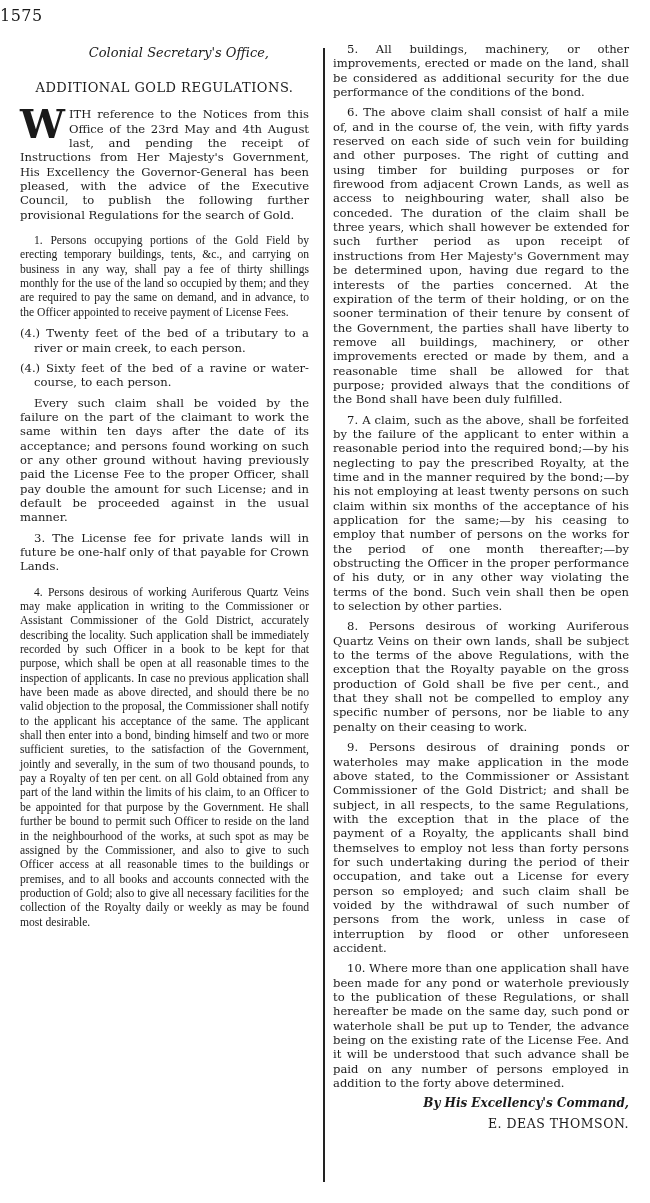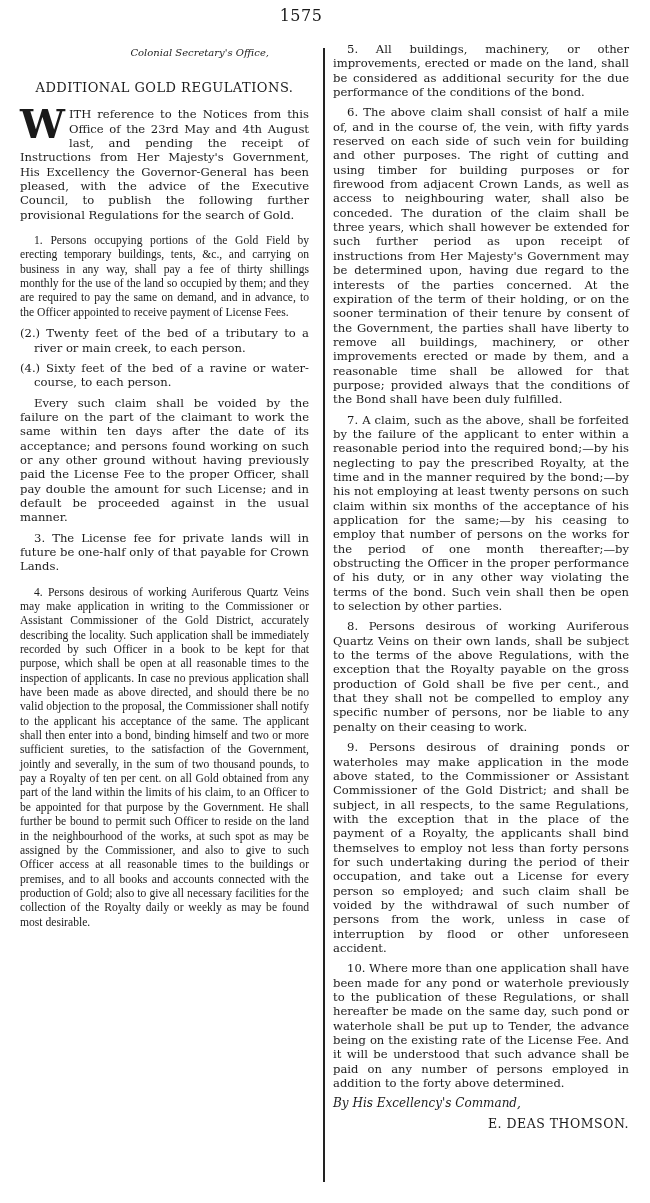--- a/index.html
+++ b/index.html
@@ -2,63 +2,63 @@
 <html><head>
 <meta charset="utf-8">
 <style>
   html, body { margin: 0; padding: 0; background: #ffffff; }
   body {
     width: 650px; height: 1203px; position: relative; overflow: hidden;
     font-family: "DejaVu Serif", "Liberation Serif", serif;
     color: #1a1a1a;
   }
   .page-number {
-    position: absolute; top: 6px; left: 0; width: 602px; text-align: center;
+    position: absolute; top: 6px; left: 0; width: 602px; text-align: left;
     font-size: 16px; letter-spacing: 0.5px;
   }
   .divider {
     position: absolute; left: 323px; top: 48px; width: 2px; height: 1134px;
     background: #222;
   }
   .col {
     position: absolute; top: 40px;
     font-size: 11.6px; line-height: 14.35px;
     text-align: justify;
   }
   .col-left { left: 20px; width: 289px; }
   .col-right { left: 333px; width: 296px; top: 42px; }
   .col p { margin: 0 0 6px 0; text-indent: 14px; }
   .heading-italic {
-    font-style: italic; text-align: right; margin: 0; font-size: 10px; line-height: 25px;
+    font-style: italic; text-align: right; margin: 0; font-size: 13px; line-height: 25px;
   }
   .heading-italic.l1 { padding-right: 40px; }
   .title {
     text-align: center; font-size: 13px; letter-spacing: 0.5px; margin: 16px 0 12px 0;
   }
   .lead { text-indent: 0 !important; }
   .dropcap {
     float: left; font-size: 40px; line-height: 30px; font-weight: bold; margin: 2px 4px 0 0;
   }
   .scale { margin: 0 0 6px 0; padding-left: 14px; text-indent: -14px !important; }
-  .signoff { font-style: italic; text-align: left; margin: 14px 36px 0 0; text-indent: 0 !important; font-size: 12px; }
+  .signoff { font-style: italic; text-align: right; margin: 14px 36px 0 0; text-indent: 0 !important; font-size: 12px; font-weight: bold; }
   .signer { text-align: right; margin: 8px 26px 0 0; text-indent: 0 !important; font-size: 12.5px; letter-spacing: 0.5px; }
   .gap { margin-top: 12px !important; font-family: Liberation Serif, serif; }
 </style>
 </head>
 <body>
 
 <div class="page-number">1575</div>
 <div class="divider"></div>
 
 <div class="col col-left">
   <p class="heading-italic l1">Colonial Secretary's Office,</p>
   <div class="title">ADDITIONAL GOLD REGULATIONS.</div>
   <p class="lead"><span class="dropcap">W</span><span>ITH reference to the Notices from this Office of the 23rd May and 4th August last, and pending the receipt of Instructions from Her Majesty's Government, His Excellency the Governor-General has been pleased, with the advice of the Executive Council, to publish the following further provisional Regulations for the search of Gold.</span></p>
   <p class="gap">1. Persons occupying portions of the Gold Field by erecting temporary buildings, tents, &amp;c., and carrying on business in any way, shall pay a fee of thirty shillings monthly for the use of the land so occupied by them; and they are required to pay the same on demand, and in advance, to the Officer appointed to receive payment of License Fees.</p>
-  <p class="scale">(2.) Twenty feet of the bed of a tributary to a river or main creek, to each person.</p>
+  <p class="scale">(4.) Twenty feet of the bed of a tributary to a river or main creek, to each person.</p>
   <p class="scale">(4.) Sixty feet of the bed of a ravine or water-course, to each person.</p>
   <p>Every such claim shall be voided by the failure on the part of the claimant to work the same within ten days after the date of its acceptance; and persons found working on such or any other ground without having previously paid the License Fee to the proper Officer, shall pay double the amount for such License; and in default be proceeded against in the usual manner.</p>
   <p>3. The License fee for private lands will in future be one-half only of that payable for Crown Lands.</p>
   <p class="gap">4. Persons desirous of working Auriferous Quartz Veins may make application in writing to the Commissioner or Assistant Commissioner of the Gold District, accurately describing the locality. Such application shall be immediately recorded by such Officer in a book to be kept for that purpose, which shall be open at all reasonable times to the inspection of applicants. In case no previous application shall have been made as above directed, and should there be no valid objection to the proposal, the Commissioner shall notify to the applicant his acceptance of the same. The applicant shall then enter into a bond, binding himself and two or more sufficient sureties, to the satisfaction of the Government, jointly and severally, in the sum of two thousand pounds, to pay a Royalty of ten per cent. on all Gold obtained from any part of the land within the limits of his claim, to an Officer to be appointed for that purpose by the Government. He shall further be bound to permit such Officer to reside on the land in the neighbourhood of the works, at such spot as may be assigned by the Commissioner, and also to give to such Officer access at all reasonable times to the buildings or premises, and to all books and accounts connected with the production of Gold; also to give all necessary facilities for the collection of the Royalty daily or weekly as may be found most desirable.</p>
 </div>
 
 <div class="col col-right">
   <p>5. All buildings, machinery, or other improvements, erected or made on the land, shall be considered as additional security for the due performance of the conditions of the bond.</p>
   <p>6. The above claim shall consist of half a mile of, and in the course of, the vein, with fifty yards reserved on each side of such vein for building and other purposes. The right of cutting and using timber for building purposes or for firewood from adjacent Crown Lands, as well as access to neighbouring water, shall also be conceded. The duration of the claim shall be three years, which shall however be extended for such further period as upon receipt of instructions from Her Majesty's Government may be determined upon, having due regard to the interests of the parties concerned. At the expiration of the term of their holding, or on the sooner termination of their tenure by consent of the Government, the parties shall have liberty to remove all buildings, machinery, or other improvements erected or made by them, and a reasonable time shall be allowed for that purpose; provided always that the conditions of the Bond shall have been duly fulfilled.</p>
   <p>7. A claim, such as the above, shall be forfeited by the failure of the applicant to enter within a reasonable period into the required bond;—by his neglecting to pay the prescribed Royalty, at the time and in the manner required by the bond;—by his not employing at least twenty persons on such claim within six months of the acceptance of his application for the same;—by his ceasing to employ that number of persons on the works for the period of one month thereafter;—by obstructing the Officer in the proper performance of his duty, or in any other way violating the terms of the bond. Such vein shall then be open to selection by other parties.</p>

